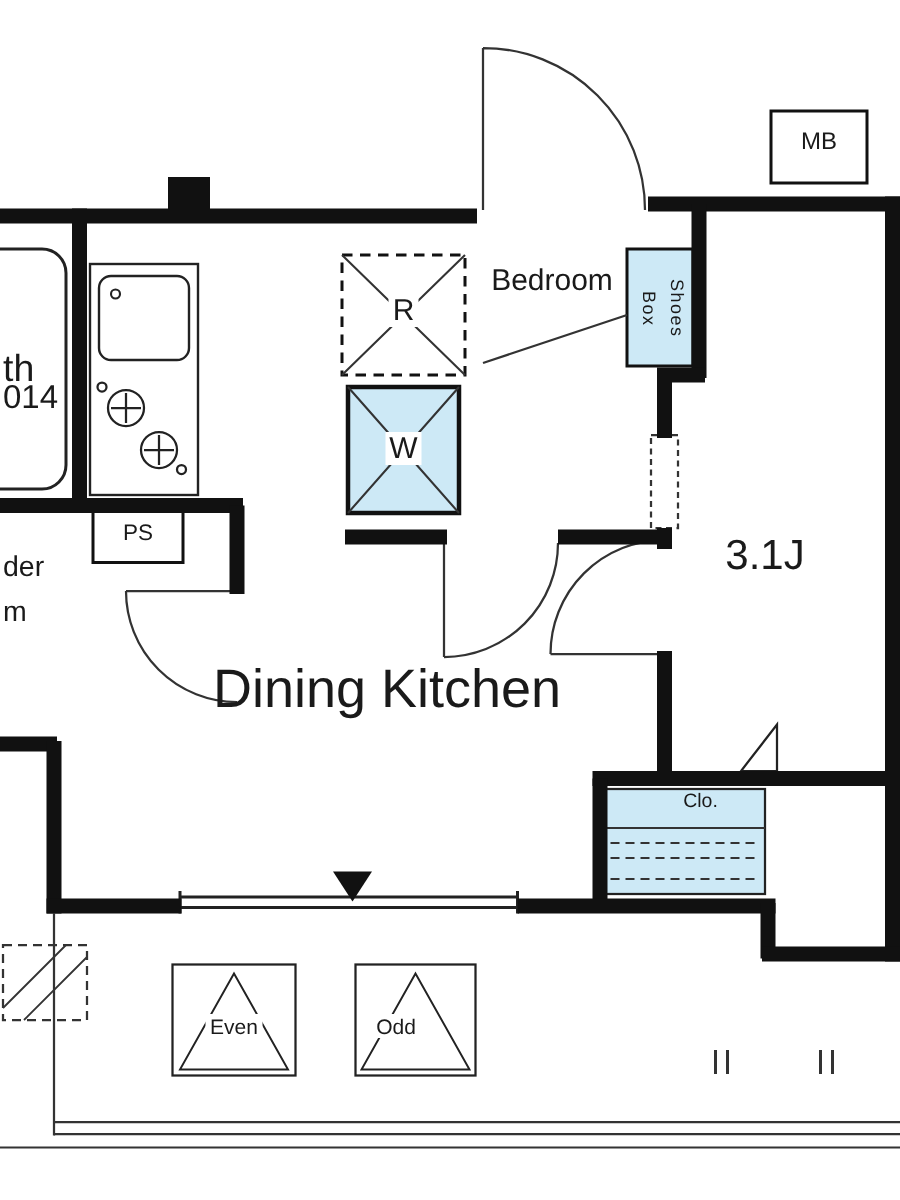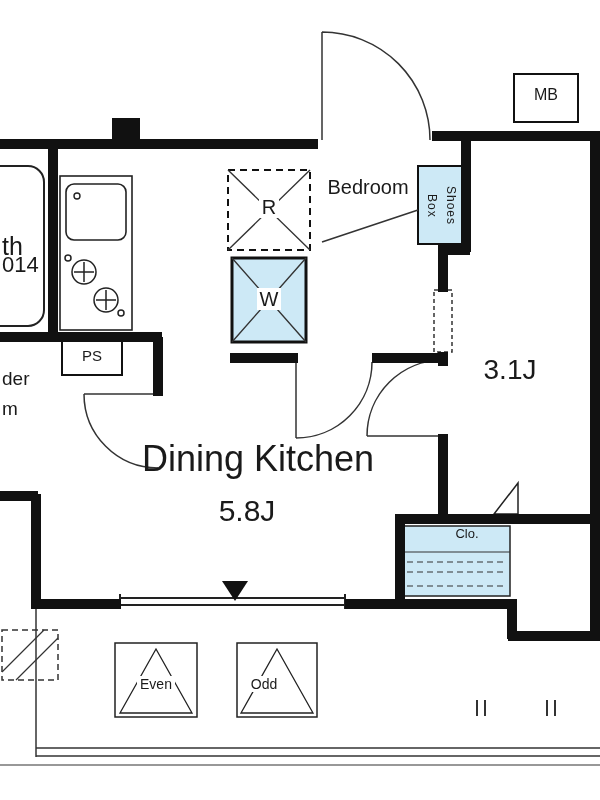--- a/index.html
+++ b/index.html
@@ -146,21 +146,20 @@
   <div class="lbl" style="left:2px;top:252px;font-size:22px">014</div>
 
   <div class="lbl c" style="left:62px;top:347px;width:60px;font-size:15px">PS</div>
 
   <div class="lbl" style="left:2px;top:368px;font-size:19px">der</div>
   <div class="lbl" style="left:2px;top:398px;font-size:19px">m</div>
 
   <div class="lbl c" style="left:465px;top:354px;width:90px;font-size:28px">3.1J</div>
 
   <div class="lbl c" style="left:128px;top:438px;width:260px;font-size:36px">Dining Kitchen</div>
-  <div class="lbl c" style="left:197px;top:494px;width:100px;font-size:30px">5.8J</div>
 
   <div class="lbl c" style="left:429px;top:527px;width:76px;font-size:13px">Clo.</div>
 
 
   <div class="lbl c" style="left:116px;top:676px;width:80px;font-size:14px"><span class="wbg">Even</span></div>
 
   <div class="lbl c" style="left:224px;top:676px;width:80px;font-size:14px"><span class="wbg">Odd</span></div>
 
 </div>
 

